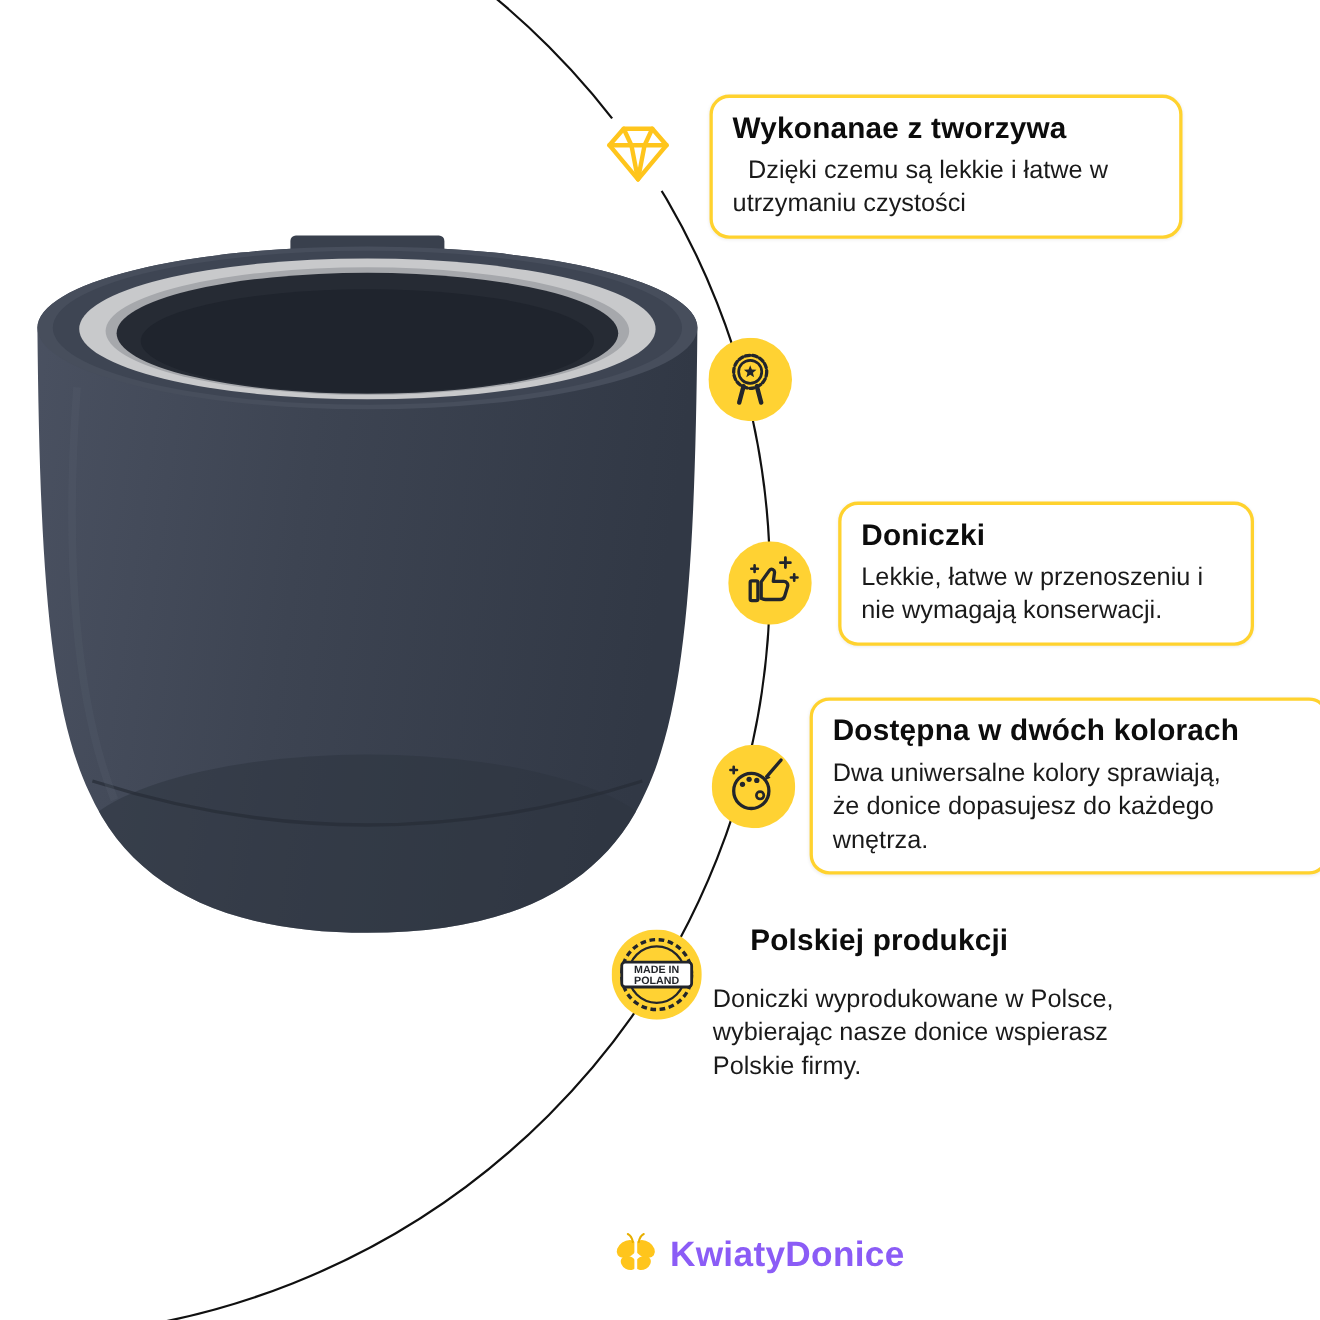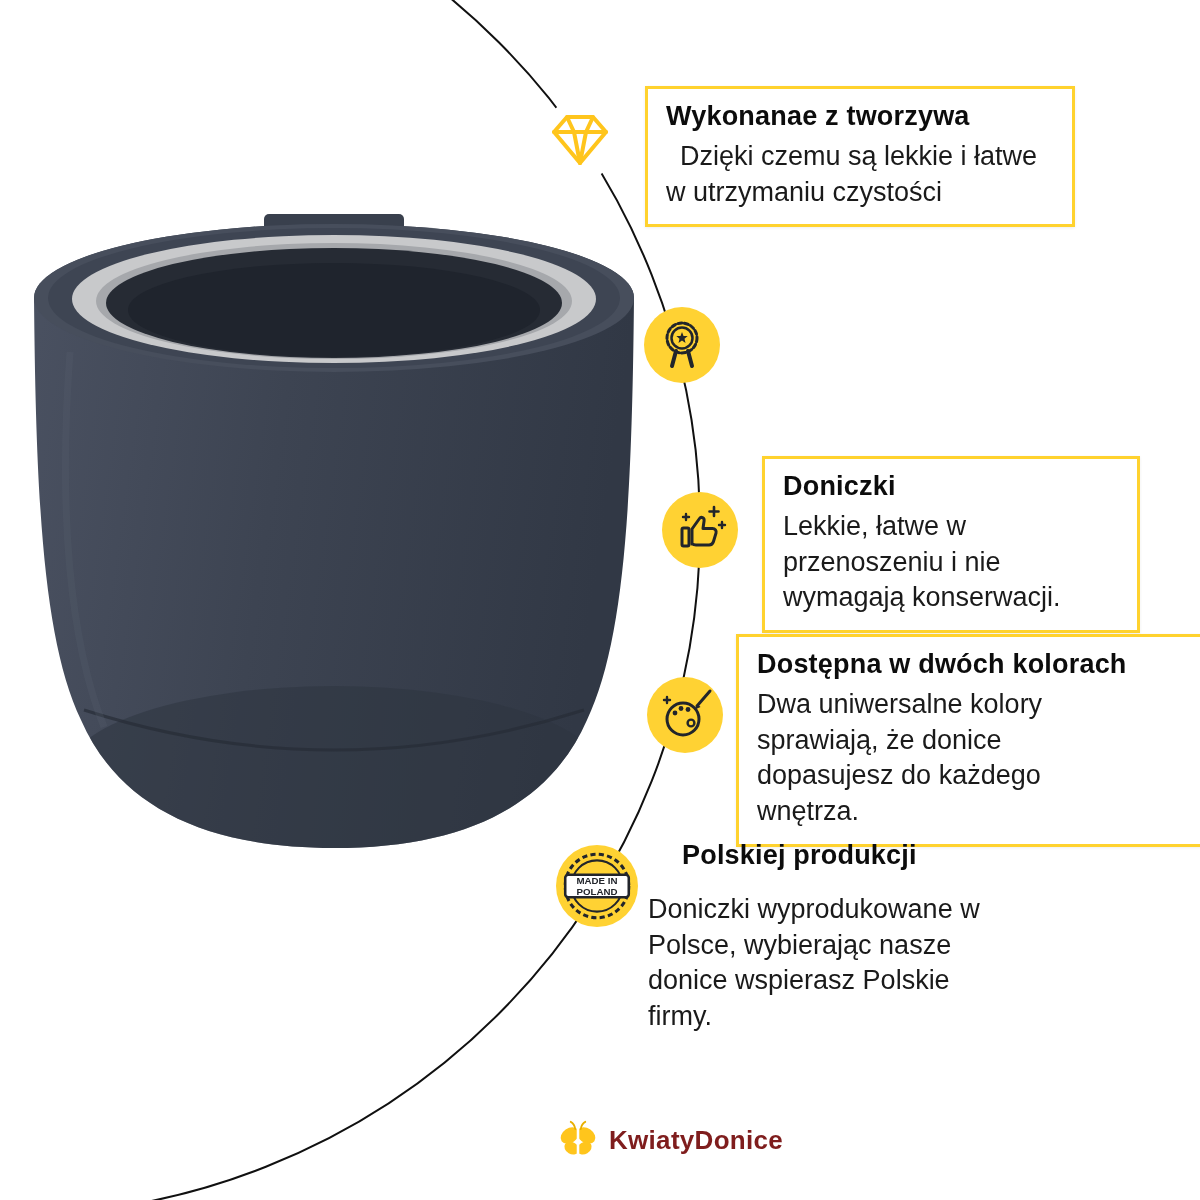--- a/index.html
+++ b/index.html
@@ -19,21 +19,21 @@
   .icon-1 { left: 540px; top: 100px; width: 80px; height: 80px; }
   .icon-2 { left: 644px; top: 307px; width: 76px; height: 76px; }
   .icon-3 { left: 662px; top: 492px; width: 76px; height: 76px; }
   .icon-4 { left: 647px; top: 677px; width: 76px; height: 76px; }
   .icon-5 { left: 556px; top: 845px; width: 82px; height: 82px; }
 
   .card {
     position: absolute;
     background: #ffffff;
     border: 3px solid #FFD22E;
-    border-radius: 0;
+    border-radius: 18px;
     padding: 12px 16px 14px 18px;
     box-shadow: 0 1px 3px rgba(0,0,0,0.07);
     box-sizing: border-box;
   }
   .card-1 { left: 645px; top: 86px;  width: 430px; }
   .card-2 { left: 740px; top: 260px; width: 392px; }
   .card-3 { left: 762px; top: 456px; width: 378px; }
   .card-4 { left: 736px; top: 634px; width: 472px; }
   .card-5 { left: 648px; top: 840px; width: 452px;
             border: none; box-shadow: none; background: transparent;
@@ -41,42 +41,42 @@
 
   .f-title {
     font-size: 27px;
     font-weight: bold;
     color: #0c0c0c;
     margin: 0 0 7px 0;
     letter-spacing: 0.2px;
     line-height: 1.15;
   }
   .f-desc {
-    font-size: 27px;
+    font-size: 23px;
     color: #1a1a1a;
     line-height: 1.32;
     margin: 0;
   }
   .card-1 .f-desc { text-indent: 14px; }
   .card-4 .f-desc { max-width: 356px; }
   .card-5 .f-title { margin-left: 34px; }
   .card-5 .f-desc  { width: 368px; margin-top: 21px; }
 
   .logo {
     position: absolute;
     left: 556px;
     top: 1120px;
     display: flex;
     align-items: center;
     gap: 9px;
   }
   .logo-text {
-    font-size: 26px;
+    font-size: 32px;
     font-weight: bold;
-    color: #7f1d1d;
+    color: #8b5cf6;
     letter-spacing: 0.3px;
   }
 </style>
 </head>
 <body>
 
 <div class="canvas">
 
   <svg class="arc-svg" width="1200" height="1200" viewBox="0 0 1200 1200">
     <circle cx="13" cy="528" r="687" fill="none" stroke="#101010" stroke-width="2"></circle>

